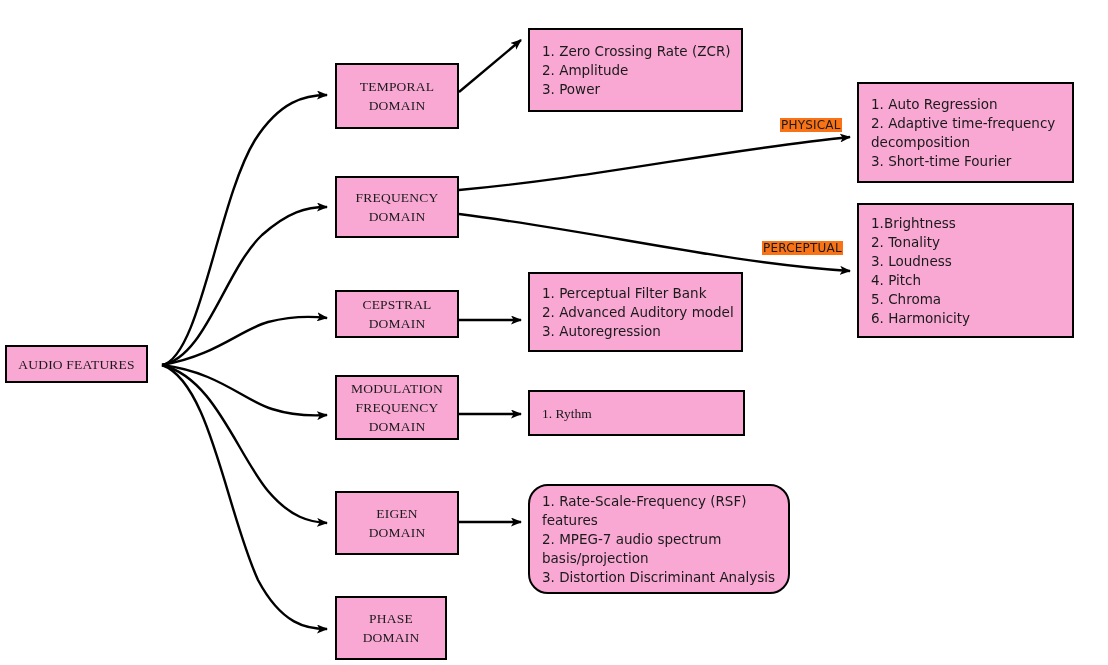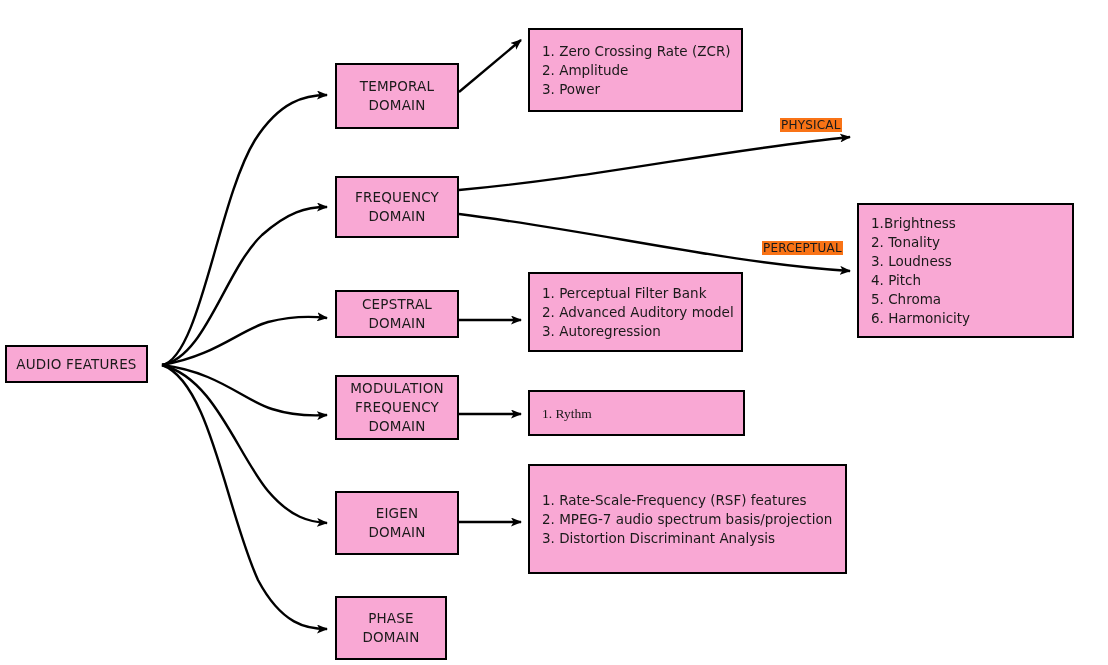--- a/index.html
+++ b/index.html
@@ -31,20 +31,21 @@
     box-sizing: border-box;
     border: 2px solid #000000;
     background: #f9a8d4;
     color: #1a1a1a;
   }
   .node-center {
     display: flex;
     align-items: center;
     justify-content: center;
     text-align: center;
+    font-family: Liberation Serif, serif;
   }
   .node-list {
     display: flex;
     flex-direction: column;
     justify-content: center;
     text-align: left;
   }
   .node-center .line,
   .node-list .line {
     display: block;
@@ -155,41 +156,46 @@
       <span class="line">DOMAIN</span>
     </div>
   </div>
 
   <div class="node node-list feature-list" style="left:528px; top:28px; width:215px; height:84px;">
     <span class="line">1. Zero Crossing Rate (ZCR)</span>
     <span class="line">2. Amplitude</span>
     <span class="line">3. Power</span>
   </div>
 
+  <div class="node node-list feature-list" style="left:857px; top:82px; width:217px; height:101px;">
+    <span class="line">1. Auto Regression</span>
+    <span class="line">2. Adaptive time-frequency decomposition</span>
+    <span class="line">3. Short-time Fourier</span>
+  </div>
 
   <div class="node node-list feature-list" style="left:857px; top:203px; width:217px; height:135px;">
     <span class="line">1.Brightness</span>
     <span class="line">2. Tonality</span>
     <span class="line">3. Loudness</span>
     <span class="line">4. Pitch</span>
     <span class="line">5. Chroma</span>
     <span class="line">6. Harmonicity</span>
   </div>
 
   <div class="node node-list feature-list" style="left:528px; top:272px; width:215px; height:80px;">
     <span class="line">1. Perceptual Filter Bank</span>
     <span class="line">2. Advanced Auditory model</span>
     <span class="line">3. Autoregression</span>
   </div>
 
   <div class="node node-list feature-list" style="left:528px; top:390px; width:217px; height:46px;font-family:Liberation Serif, serif;">
     <span class="line">1. Rythm</span>
   </div>
 
-  <div class="node node-list feature-list" style="left:528px; top:464px; width:319px; height:110px;">
+  <div class="node node-list feature-list" style="left:528px; top:484px; width:262px; height:110px;border-radius:20px;">
     <span class="line">1. Rate-Scale-Frequency (RSF) features</span>
     <span class="line">2. MPEG-7 audio spectrum basis/projection</span>
     <span class="line">3. Distortion Discriminant Analysis</span>
   </div>
 
   <div class="edge-label" style="left:780px; top:118px;">PHYSICAL</div>
 
   <div class="edge-label" style="left:762px; top:241px;">PERCEPTUAL</div>
 
 </div>

